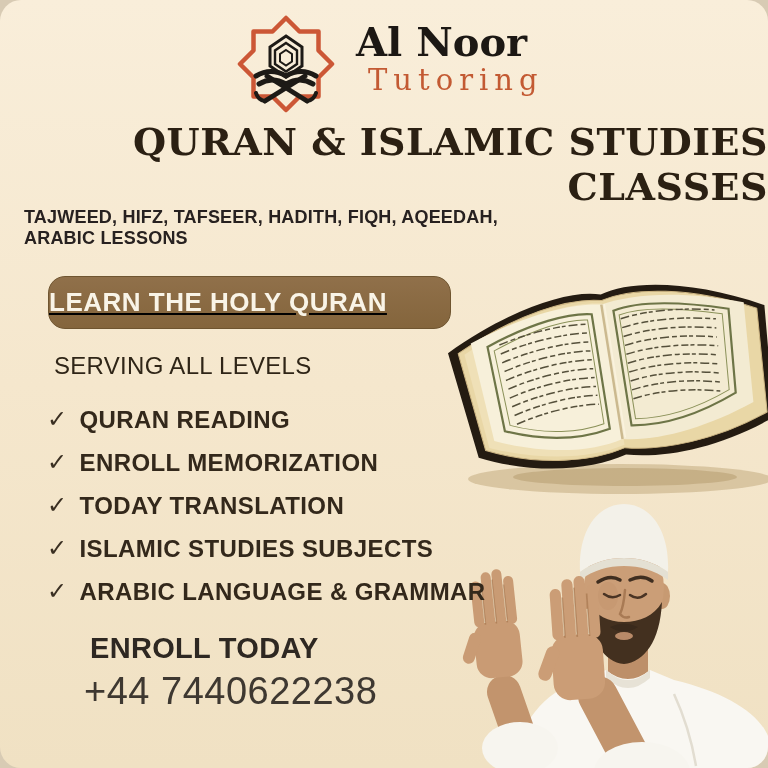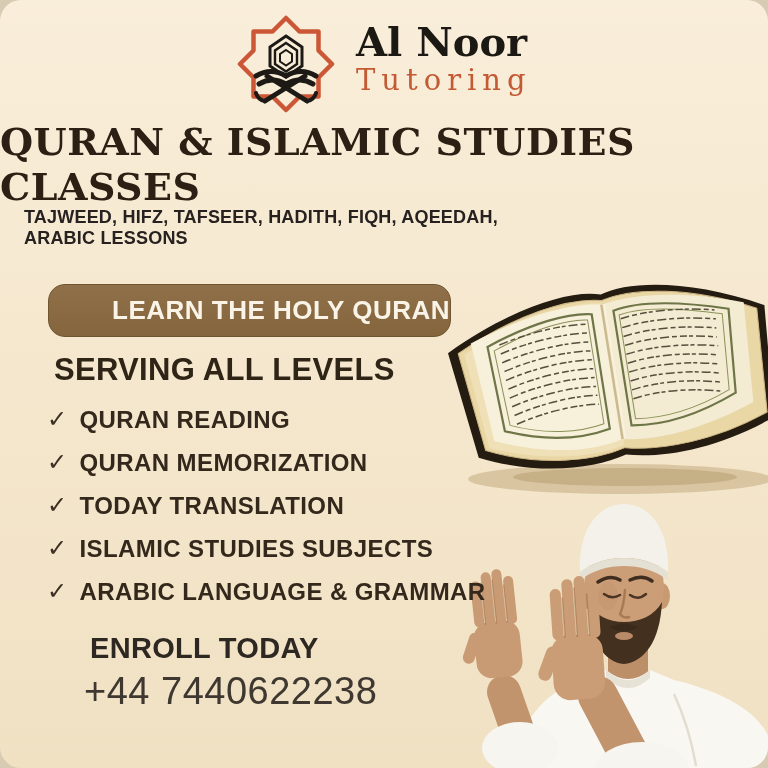--- a/index.html
+++ b/index.html
@@ -6,33 +6,33 @@
   .poster{
     position:relative;width:768px;height:768px;overflow:hidden;
     background:linear-gradient(180deg,#f9eeda 0%,#f5e7cd 50%,#f0e1c3 100%);
     font-family:"Liberation Sans",sans-serif;
     border-radius:21px;
   }
   
   .logo{position:absolute;left:236px;top:14px;width:100px;height:100px;}
   .brand{position:absolute;left:356px;top:22px;}
   .brand-name{font-family:"DejaVu Serif",serif;font-weight:700;font-size:40px;line-height:1;color:#1c1814;}
-  .brand-tagline{font-family:"DejaVu Serif",serif;font-size:29px;line-height:1.1;color:#c35a33;letter-spacing:6px;margin-top:3px;}
-  
-  .title{position:absolute;left:0;right:0;top:120px;text-align:left;
+  .brand-tagline{font-family:"DejaVu Serif",serif;font-size:29px;line-height:1.1;color:#c35a33;letter-spacing:6px;margin-top:3px;margin-left:12px;}
+  
+  .title{position:absolute;left:0;right:0;top:120px;text-align:right;
     font-family:"DejaVu Serif",serif;font-weight:700;font-size:38px;line-height:1.18;color:#2b2013;letter-spacing:.5px;z-index:3;}
   .subtitle{position:absolute;left:0;right:0;top:207px;
     font-weight:700;font-size:18px;line-height:1.14;color:#272120;letter-spacing:.2px;z-index:3;padding-left:24px;}
   
-  .cta{position:absolute;left:48px;top:284px;width:401px;height:51px;border-radius:17px;
+  .cta{position:absolute;left:48px;top:276px;width:401px;height:51px;border-radius:17px;
     background:linear-gradient(180deg,#90704a 0%,#84653c 100%);
-    border:1px solid #6f5530;display:flex;align-items:center;justify-content:flex-end;z-index:3;}
+    border:1px solid #6f5530;display:flex;align-items:center;justify-content:flex-start;z-index:3;text-decoration:underline;}
   .cta span{color:#f9f4e7;font-weight:700;font-size:26px;letter-spacing:.5px;}
   
-  .serving{position:absolute;left:54px;top:352px;font-weight:700;font-size:31px;color:#2f2517;letter-spacing:.3px;z-index:3;}
+  .serving{position:absolute;left:54px;top:352px;font-weight:400;font-size:24px;color:#2f2517;letter-spacing:.3px;z-index:3;}
   .checklist{position:absolute;left:47px;top:408px;margin:0;padding:0;list-style:none;z-index:3;}
   .checklist li{display:flex;align-items:center;gap:12px;height:24px;margin-bottom:19px;
     font-weight:700;font-size:24px;color:#33281b;letter-spacing:.4px;}
   .check{font-family:"DejaVu Sans",sans-serif;font-weight:400;font-size:24px;color:#3a2f22;transform:translateY(-1px);}
   
   .enroll-heading{position:absolute;left:90px;top:632px;font-weight:700;font-size:29px;color:#2e2822;letter-spacing:.3px;z-index:3;}
   .phone{position:absolute;left:84px;top:670px;font-weight:400;font-size:38px;color:#3e3831;letter-spacing:.5px;z-index:3;}
   
   .photo-book{position:absolute;left:430px;top:236px;width:344px;height:276px;z-index:1;}
   .photo-man{position:absolute;left:458px;top:486px;width:310px;height:282px;z-index:2;}
@@ -170,21 +170,21 @@
 
   <h2 class="serving" style="margin:0;">SERVING ALL LEVELS</h2>
 
   <ul class="checklist">
     <li>
       <span class="check">✓</span>
       <span>QURAN READING</span>
     </li>
     <li>
       <span class="check">✓</span>
-      <span>QURAN MEMORIZATION</span>
+      <span>ENROLL MEMORIZATION</span>
     </li>
     <li>
       <span class="check">✓</span>
       <span>TODAY TRANSLATION</span>
     </li>
     <li>
       <span class="check">✓</span>
       <span>ISLAMIC STUDIES SUBJECTS</span>
     </li>
     <li>

